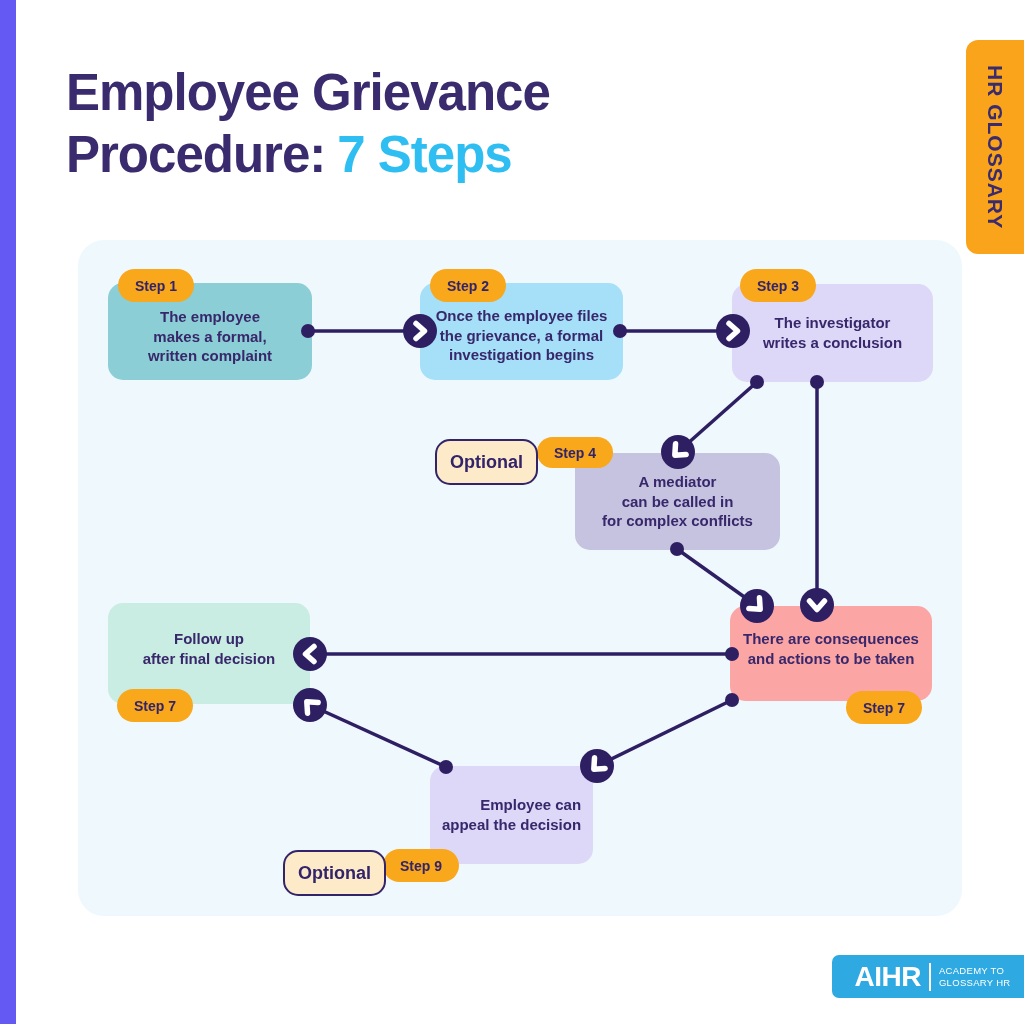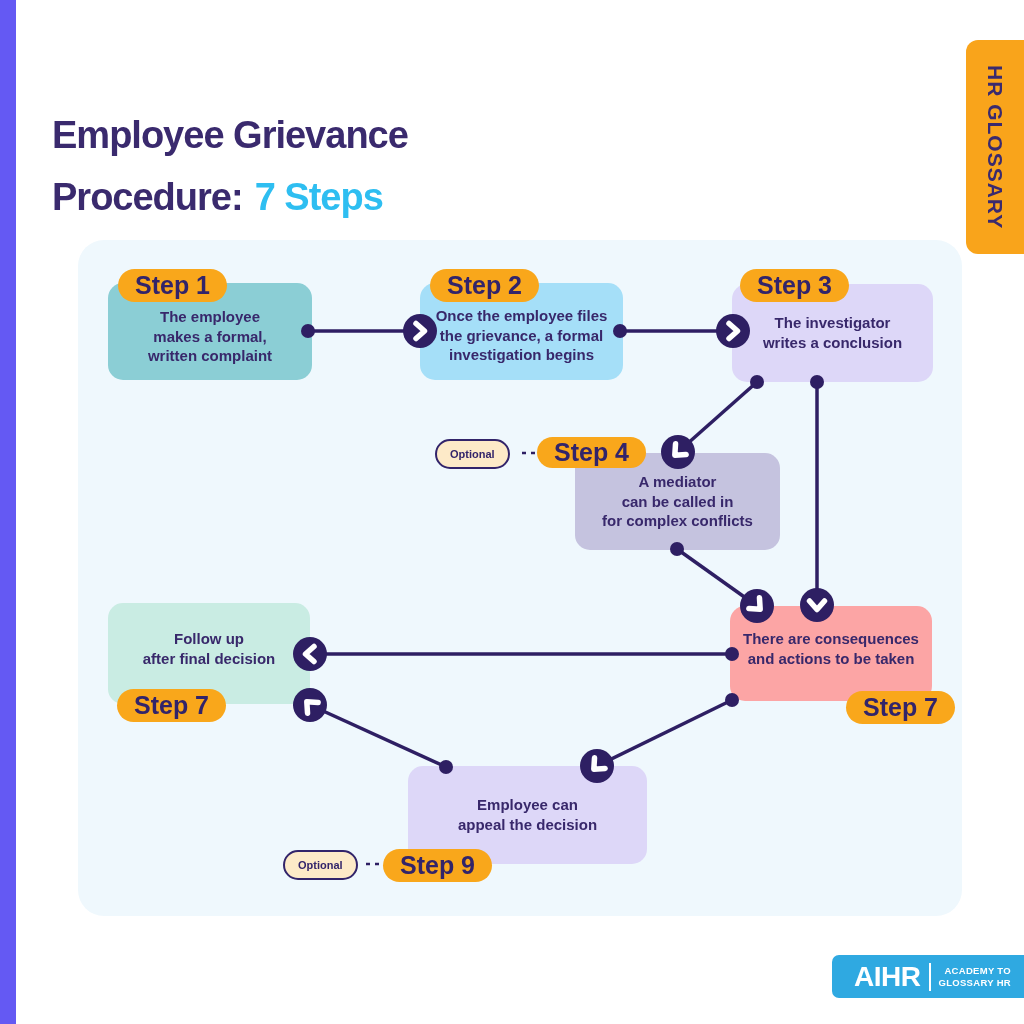--- a/index.html
+++ b/index.html
@@ -5,23 +5,23 @@
   html,body{margin:0;padding:0;}
   body{
     width:1024px;height:1024px;position:relative;overflow:hidden;
     background:#FFFFFF;
     font-family:"Liberation Sans","DejaVu Sans",sans-serif;
   }
   .accent-bar{
     position:absolute;left:0;top:0;width:16px;height:1024px;background:#6459F3;
   }
   .title{
-    position:absolute;left:52px;top:62px;
-    font-size:38px;font-weight:bold;letter-spacing:-1px;
-    color:#3A2A6E;line-height:62px;white-space:nowrap;margin-top:42px;
+    position:absolute;left:66px;top:62px;
+    font-size:51px;font-weight:bold;letter-spacing:-1px;
+    color:#3A2A6E;line-height:62px;white-space:nowrap;
   }
   .title .hl{color:#2EBEF1;margin-left:12px;}
   .glossary{
     position:absolute;left:966px;top:40px;width:58px;height:214px;
     background:#F9A41B;border-radius:12px 0 0 12px;
     display:flex;align-items:center;justify-content:center;
     writing-mode:vertical-rl;
     font-size:21px;font-weight:bold;color:#3A2A6E;letter-spacing:1px;
     white-space:nowrap;
   }
@@ -34,37 +34,37 @@
     display:flex;align-items:center;justify-content:center;text-align:center;
   }
   .box-text{
     font-size:15px;font-weight:bold;color:#38286B;line-height:1.32;
     white-space:pre-line;
   }
   .step-badge{
     position:absolute;height:33px;padding:0 17px;border-radius:17px;
     background:#F9A71B;color:#32246A;
     display:inline-flex;align-items:center;justify-content:center;
-    font-size:25px;font-weight:bold;white-space:nowrap;z-index:5;
+    font-size:14px;font-weight:bold;white-space:nowrap;z-index:5;
   }
   .optional-pill{
-    position:absolute;height:26px;padding:0 13px;border-radius:15px;
+    position:absolute;height:26px;padding:8px 13px;border-radius:15px;
     background:#FDEAC8;border:2.5px solid #32246A;color:#32246A;
     display:inline-flex;align-items:center;justify-content:center;
-    font-size:11px;font-weight:bold;white-space:nowrap;z-index:5;
+    font-size:18px;font-weight:bold;white-space:nowrap;z-index:5;
   }
   svg.connectors{position:absolute;left:0;top:0;z-index:4;}
   .logo{
     position:absolute;left:832px;top:955px;width:201px;height:43px;
     background:#2FA9E1;border-radius:7px;
     display:flex;align-items:center;justify-content:center;gap:8px;
   }
   .logo .brand{color:#FFFFFF;font-size:28px;font-weight:bold;letter-spacing:-0.5px;}
   .logo .divider{width:2px;height:28px;background:#FFFFFF;}
-  .logo .tagline{color:#FFFFFF;font-size:9.5px;font-weight:bold;line-height:1.25;letter-spacing:.3px;text-align:right;}
+  .logo .tagline{color:#FFFFFF;font-size:9.5px;font-weight:normal;line-height:1.25;letter-spacing:.3px;}
 </style>
 </head>
 <body>
 
 <div class="accent-bar"></div>
 
 <div class="title">
   <span>Employee Grievance</span><br>
   <span>Procedure:</span><span class="hl">7 Steps</span>
 </div>
@@ -89,21 +89,21 @@
 </div>
 <div class="step-box" style="left:575px;top:453px;width:205px;height:97px;background:#C5C3DF;">
   <div class="box-text">A mediator
 can be called in
 for complex conflicts</div>
 </div>
 <div class="step-box" style="left:730px;top:606px;width:202px;height:95px;background:#fca5a5;">
   <div class="box-text" style="padding-bottom:10px;">There are consequences
 and actions to be taken</div>
 </div>
-<div class="step-box" style="left:408px;top:766px;width:239px;height:98px;background:#DDD7F8;">
+<div class="step-box" style="left:430px;top:766px;width:163px;height:98px;background:#DDD7F8;text-align:right;">
   <div class="box-text">Employee can
 appeal the decision</div>
 </div>
 <div class="step-box" style="left:108px;top:603px;width:202px;height:101px;background:#C9ECE3;">
   <div class="box-text" style="padding-bottom:10px;">Follow up
 after final decision</div>
 </div>
 
 <svg class="connectors" width="1024" height="1024" viewBox="0 0 1024 1024">
   <g stroke="#2E1F63" stroke-width="3.5" fill="#2E1F63">

